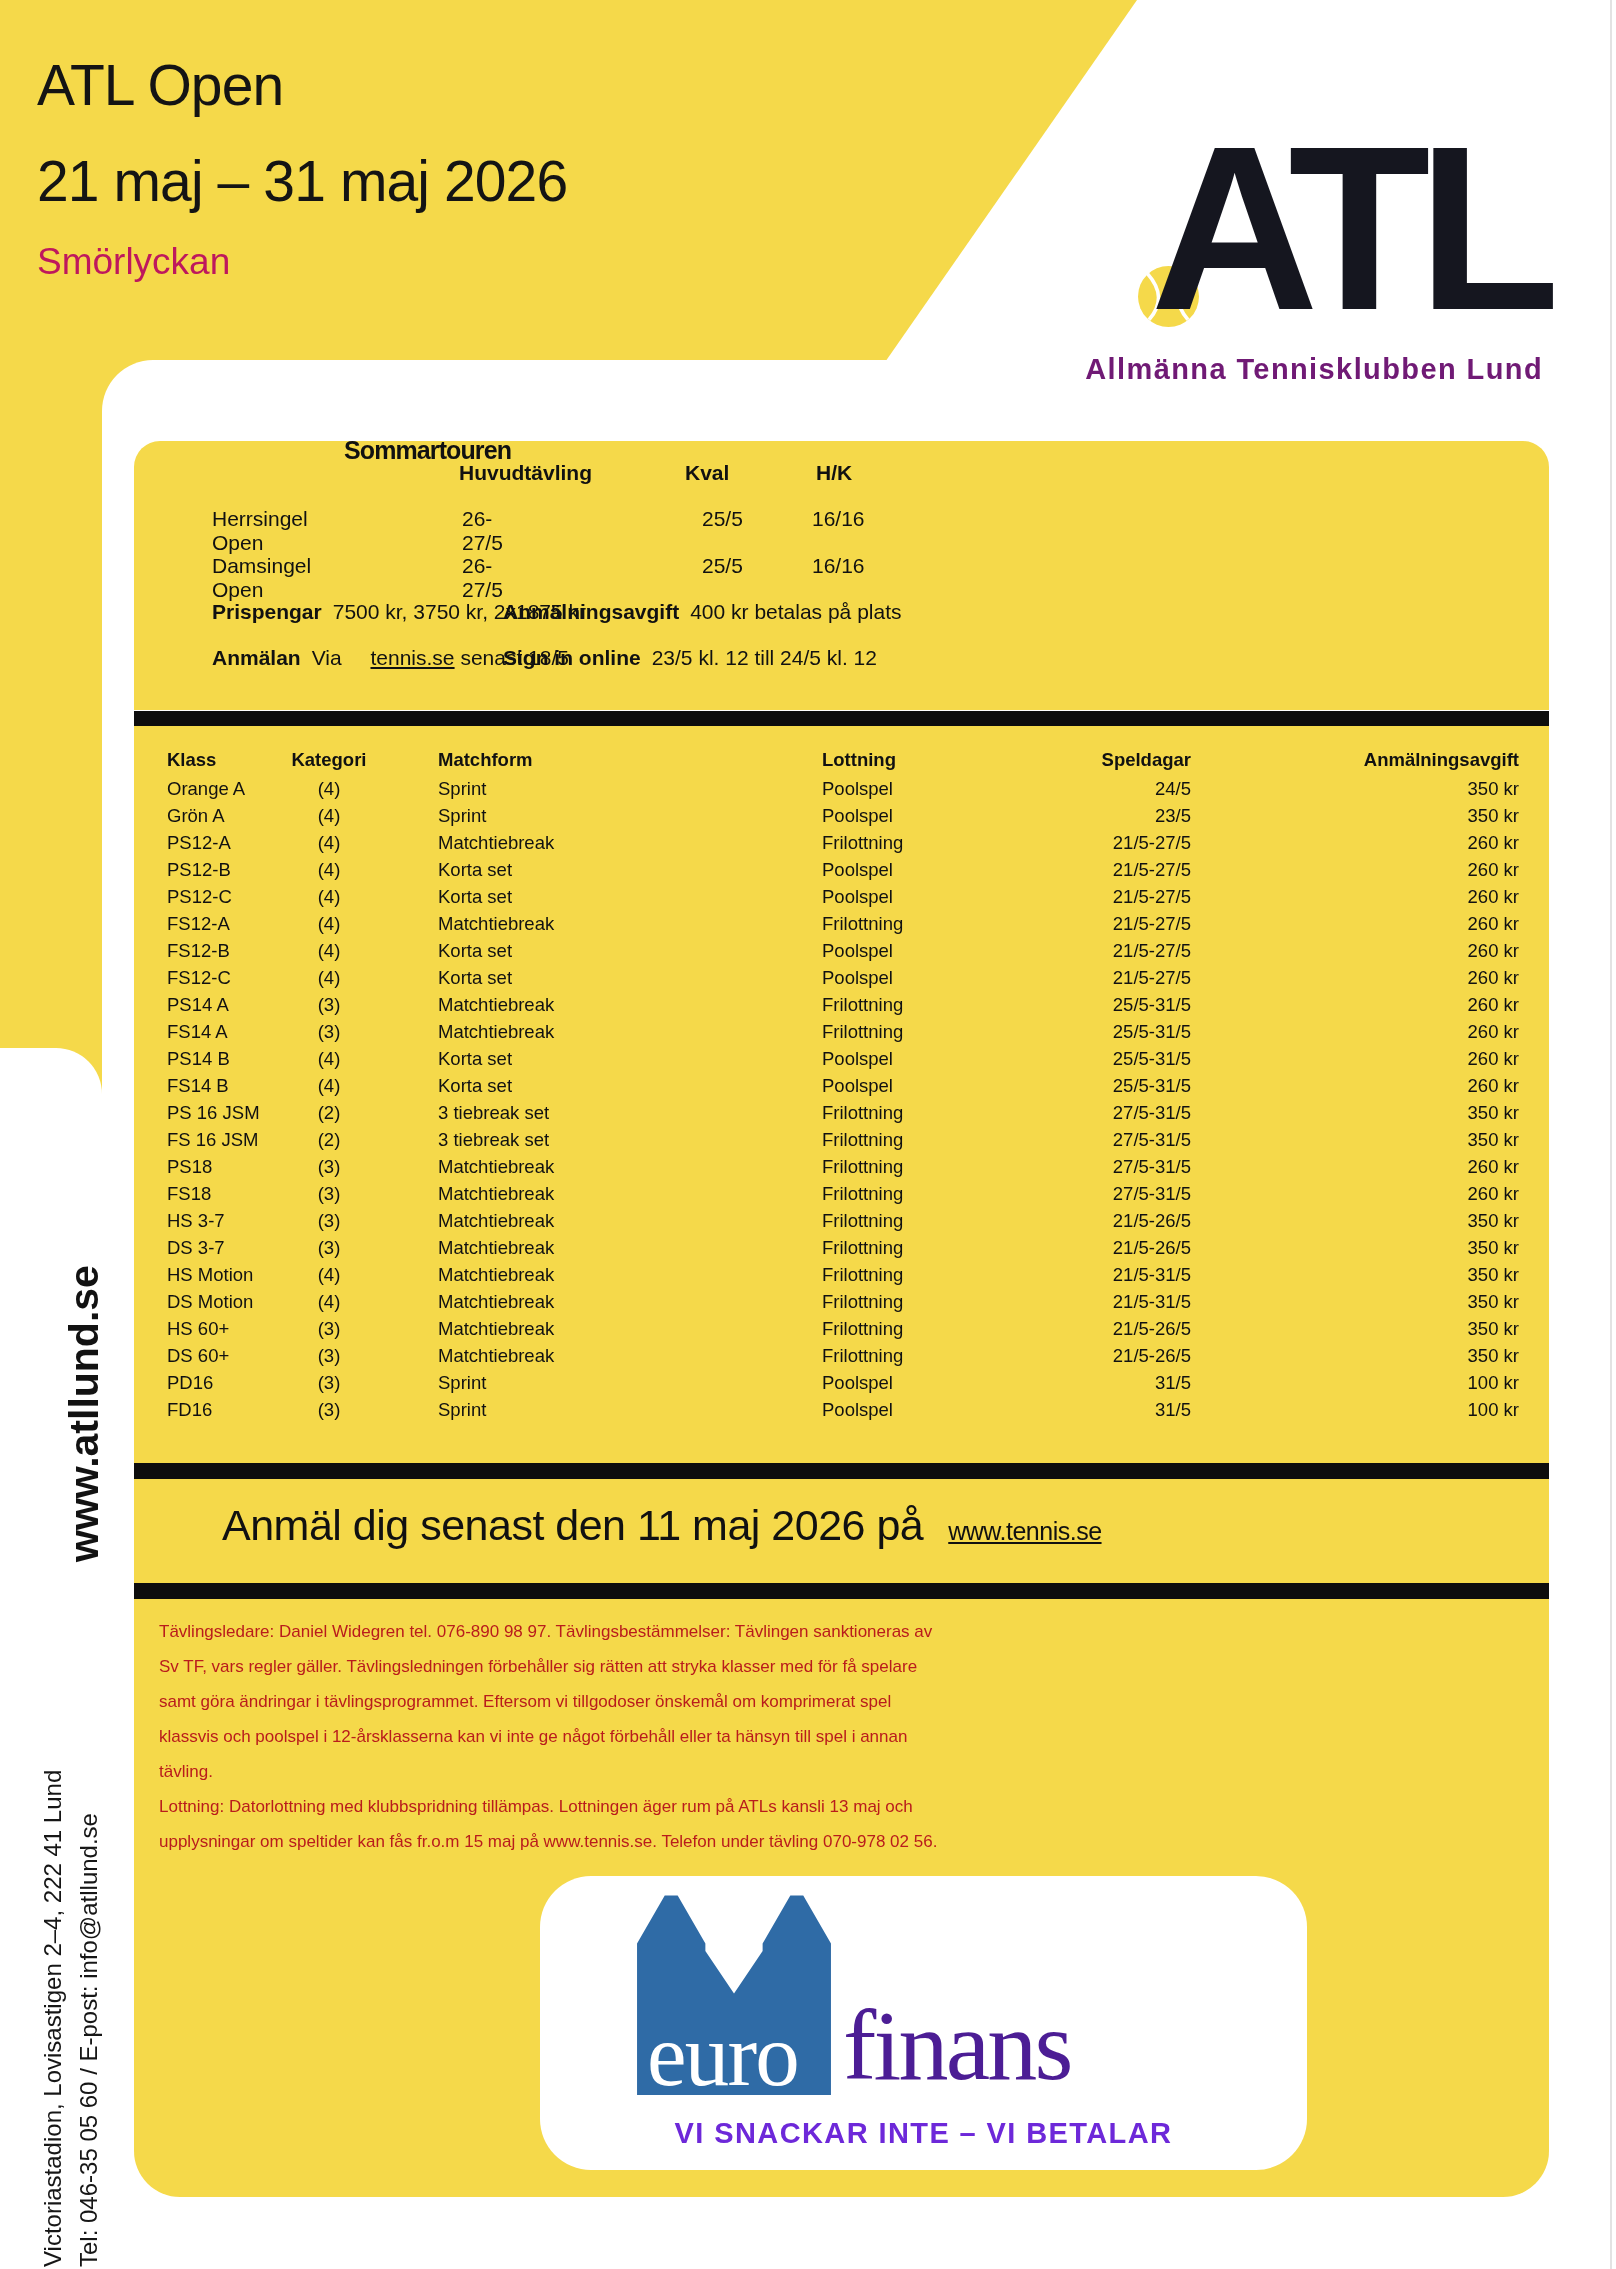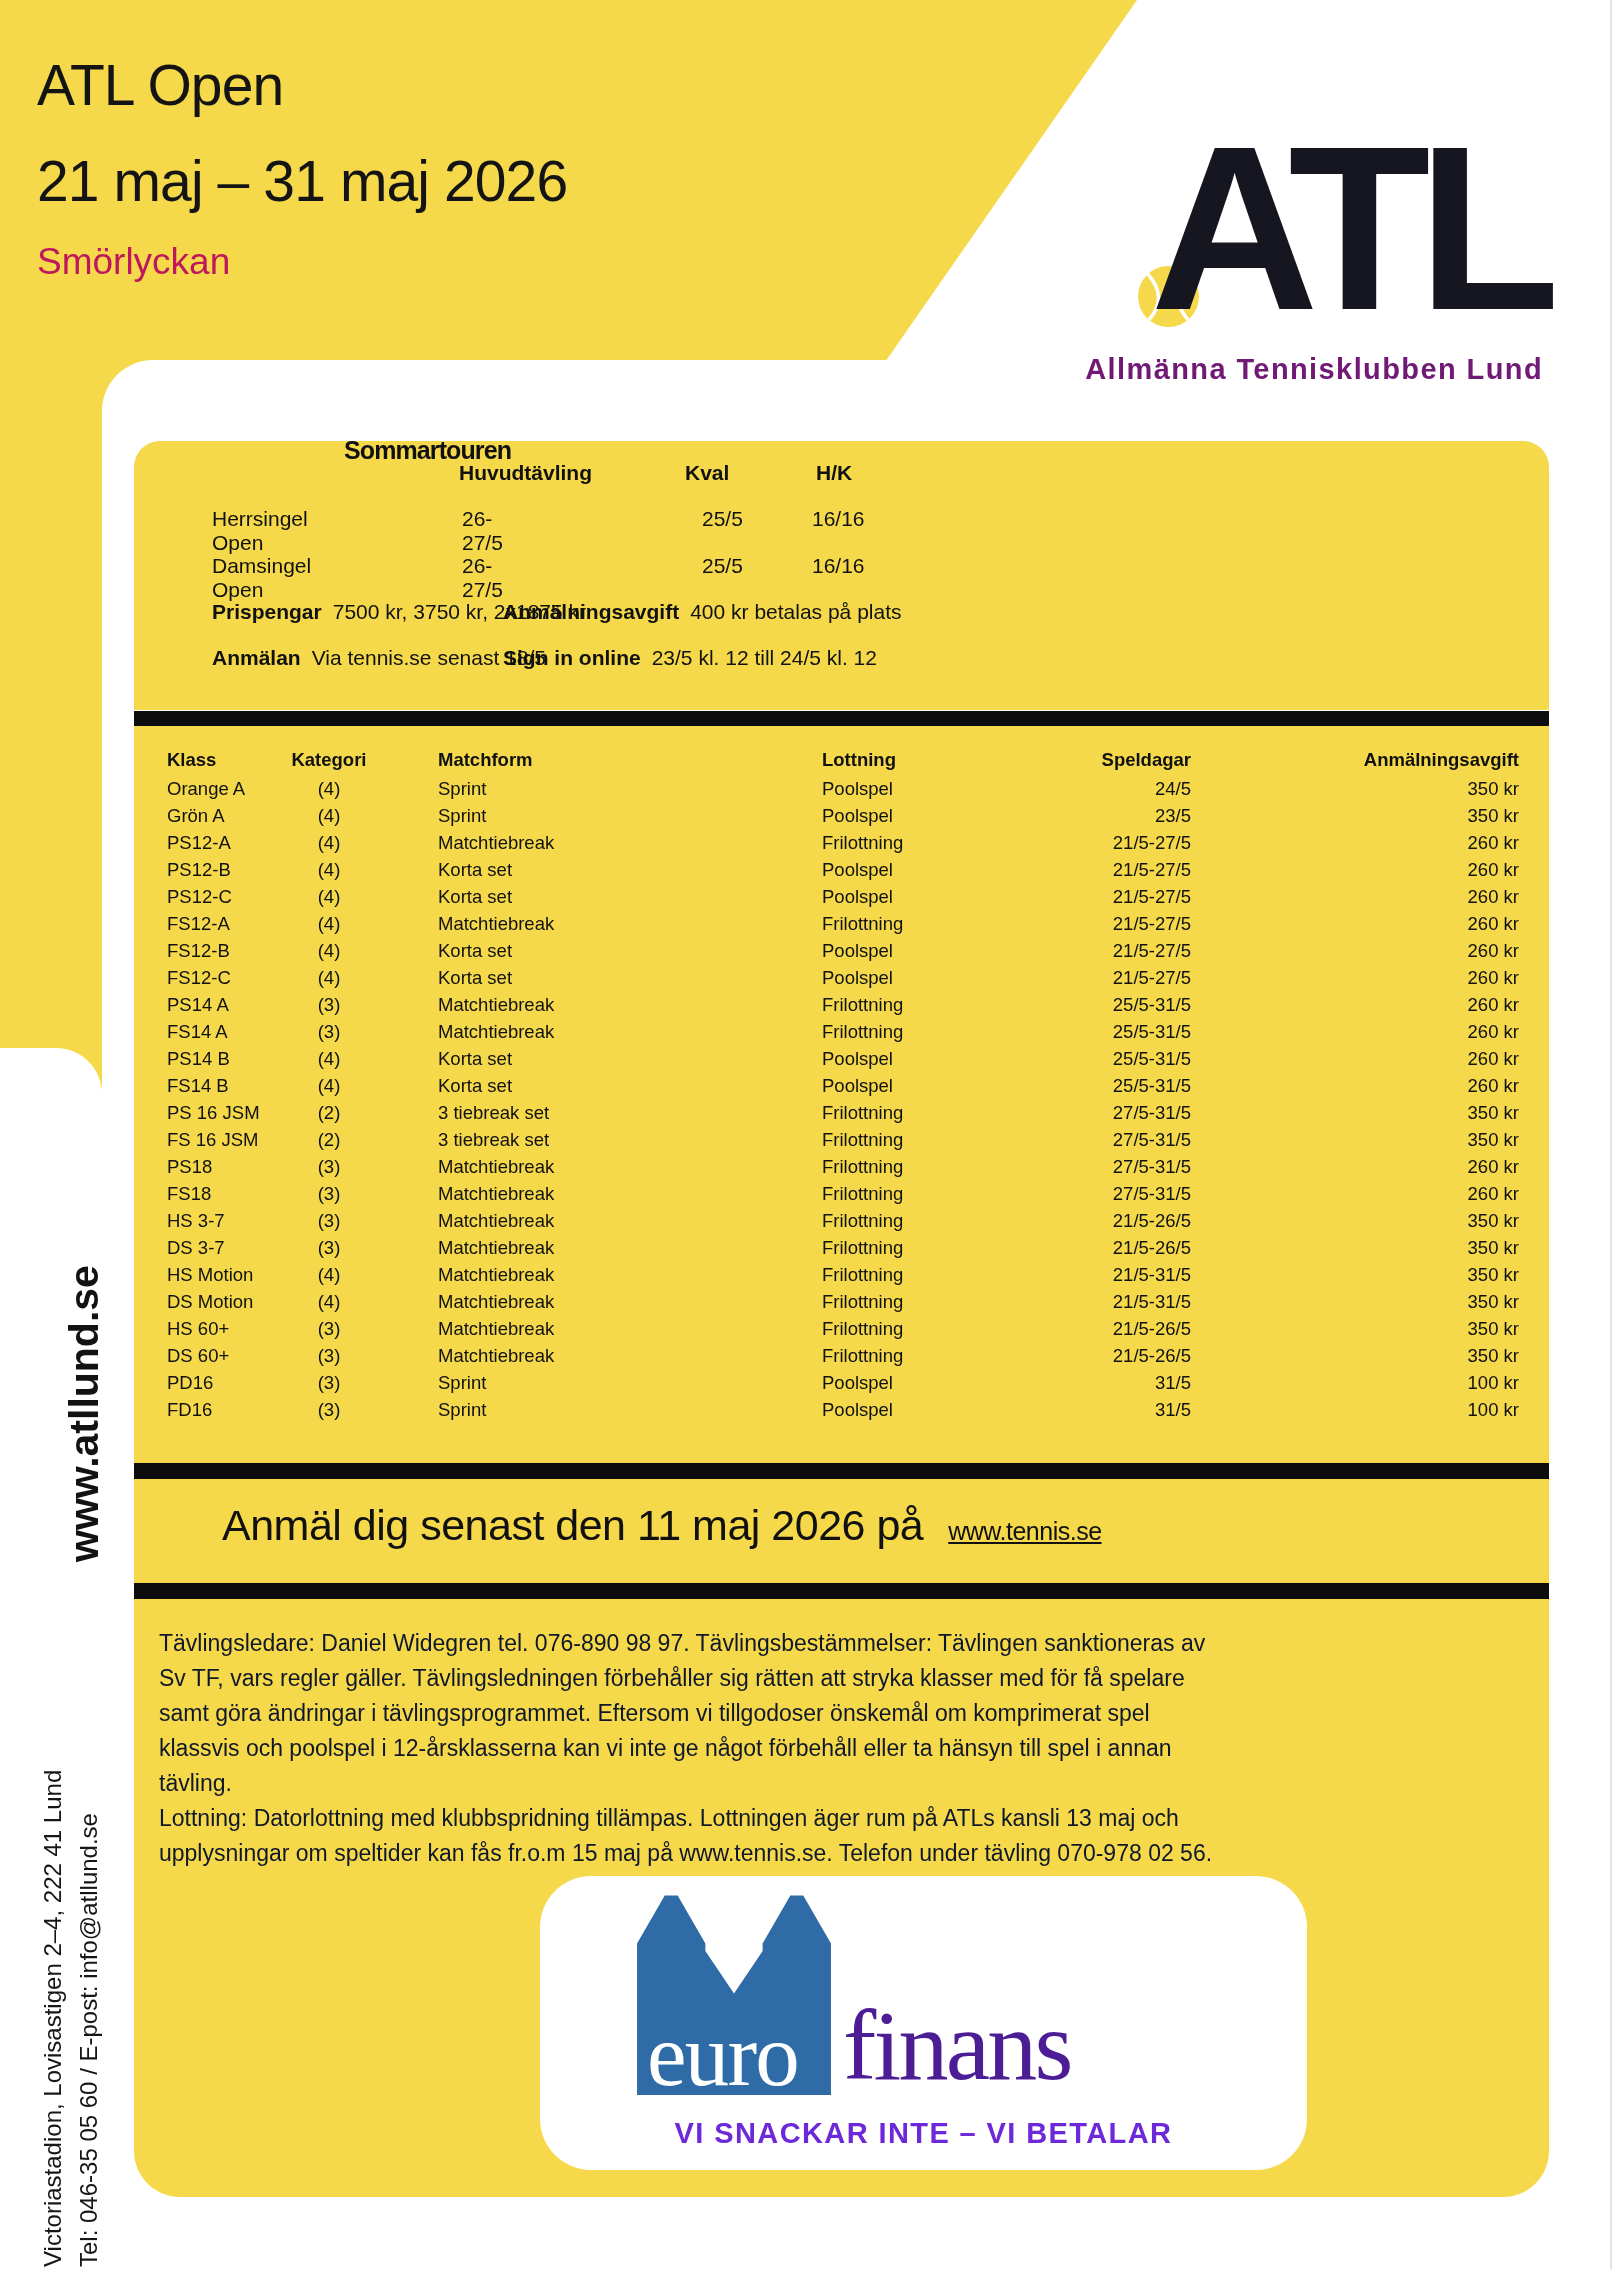--- a/index.html
+++ b/index.html
@@ -41,38 +41,38 @@
   .st-h{font-weight:bold;font-size:21px;top:20px;}
   .st-h1{left:325px;} .st-h2{left:551px;} .st-h3{left:682px;}
   .st-row{font-size:21px;}
   .st-r1{top:66px;} .st-r2{top:113px;}
   .st-name{left:78px;} .st-main{left:328px;} .st-kval{left:568px;} .st-hk{left:678px;}
   .st-line{font-size:21px;}
   .st-l1{top:159px;} .st-l2{top:205px;}
   .st-lab{font-weight:bold;}
   .st-left{left:78px;} .st-right{left:369px;}
   .st-val{margin-left:11px;font-weight:normal;}
-  .u{}
+  .u{text-decoration:underline;margin-left:23px;}
 
   
   .tbl{position:absolute;left:0;top:18.5px;width:100%;}
   .trow{display:grid;grid-template-columns:111px 102px 442px 157px 212px 1fr;
         padding:0 30px 0 33px;height:27px;align-items:center;font-size:18.5px;line-height:27px;}
   .thead{font-weight:bold;height:30px;}
   .trow .c2{text-align:center;}
   .trow .c3{padding-left:58px;}
   .trow .c5,.trow .c6{text-align:right;}
 
   
   .cta-line{position:absolute;left:88px;top:22px;font-size:43px;letter-spacing:-0.5px;white-space:nowrap;}
   .cta-link{font-size:25px;text-decoration:underline;margin-left:25px;}
 
   
-  .info-text{position:absolute;left:25px;top:14.8px;width:1338px;font-size:23px;line-height:35px;
-             white-space:pre-line;color:#0f172a;margin-top:12px;}
+  .info-text{position:absolute;left:25px;top:14.8px;width:1338px;font-size:17px;line-height:35px;
+             white-space:pre-line;color:#b91c1c;}
 
   
   .box-sponsor{left:540px;top:1876px;width:767px;height:294px;background:#fff;border-radius:51px;z-index:4;}
   .sp-towers{position:absolute;left:97px;top:14px;width:194px;height:205px;}
   .sp-euro{position:absolute;left:107px;top:135px;color:#fff;font-family:"Liberation Serif",serif;
            font-size:89px;line-height:89px;letter-spacing:-1.8px;}
   .sp-finans{position:absolute;left:303px;top:120px;color:#4c1d95;font-family:"Liberation Serif",serif;
              font-size:100px;line-height:100px;letter-spacing:-2.8px;}
   .sp-tagline{position:absolute;left:0;bottom:20px;width:100%;text-align:center;font-weight:bold;
               font-size:29px;letter-spacing:1.4px;color:#6d28d9;}

